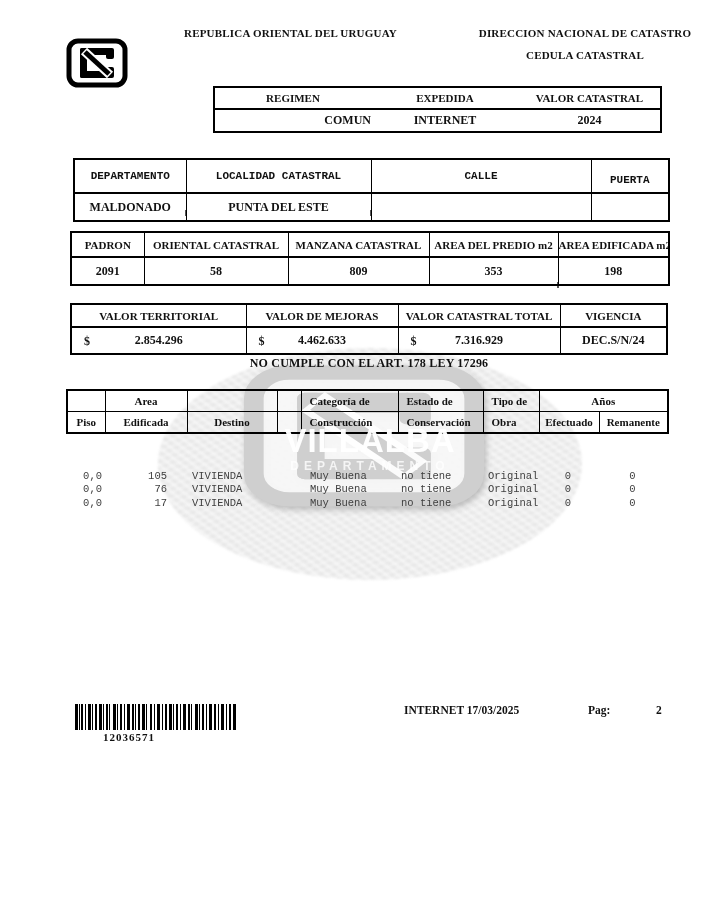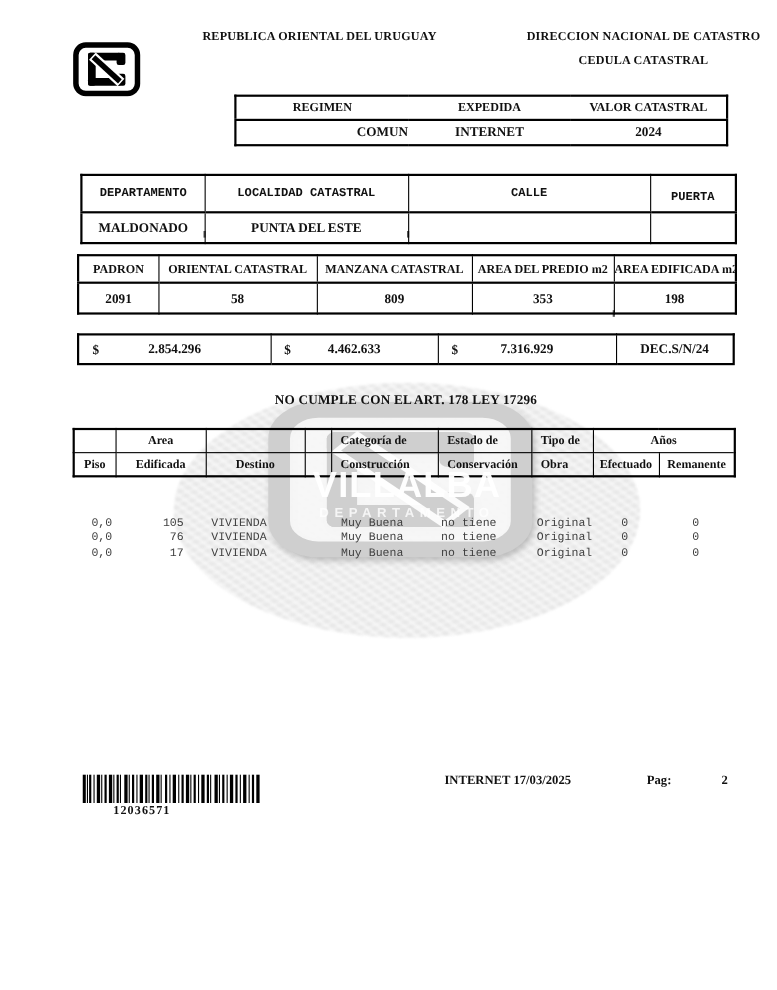--- a/index.html
+++ b/index.html
@@ -202,20 +202,26 @@
   <div class="tick" style="left:557px; top:282px;"></div>
 
   <table class="abs t-valores z1">
     <colgroup>
         <col style="width:175px">
         <col style="width:152px">
         <col style="width:162px">
         <col style="width:107px">
       </colgroup>
     <tbody>
+        <tr>
+      <td class="hd">VALOR TERRITORIAL</td>
+      <td class="hd">VALOR DE MEJORAS</td>
+      <td class="hd">VALOR CATASTRAL TOTAL</td>
+      <td class="hd">VIGENCIA</td>
+    </tr>
     <tr>
       <td class="val money">
         <span class="cur">$</span>
         <span>2.854.296</span>
       </td>
       <td class="val money">
         <span class="cur">$</span>
         <span>4.462.633</span>
       </td>
       <td class="val money">

